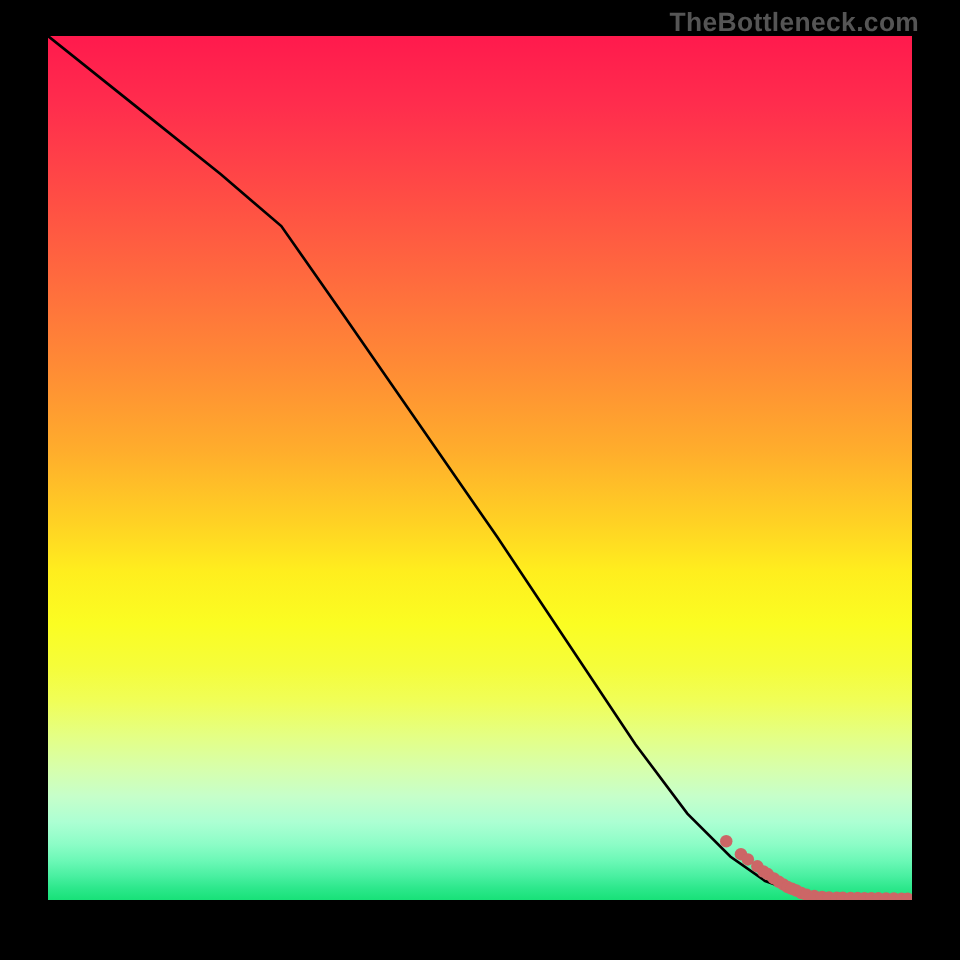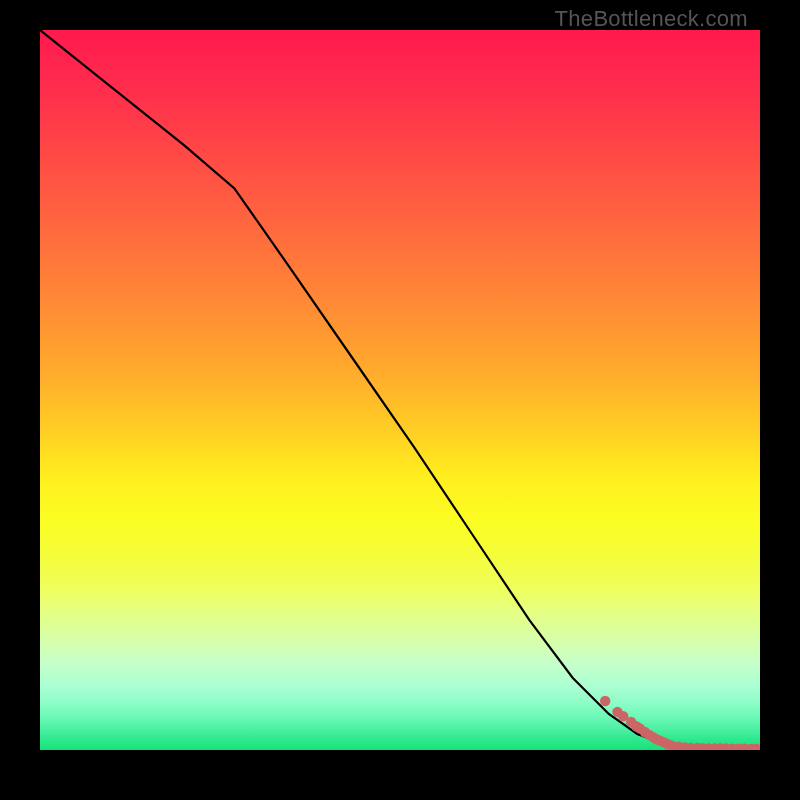--- a/index.html
+++ b/index.html
@@ -49,23 +49,23 @@
   }
   .overlay {
     position: absolute;
     left: 0; top: 0;
     width: 720px;
     height: 720px;
   }
   .watermark {
     position: absolute;
     top: 6px;
-    right: 52px;
+    right: 34px;
     font-size: 22px;
-    font-weight: 400;
+    font-weight: 700;
     color: #555;
     letter-spacing: 0.3px;
   }
 </style>
 </head>
 <body>
 
 <div class="frame">
   <div class="watermark">TheBottleneck.com</div>
 

